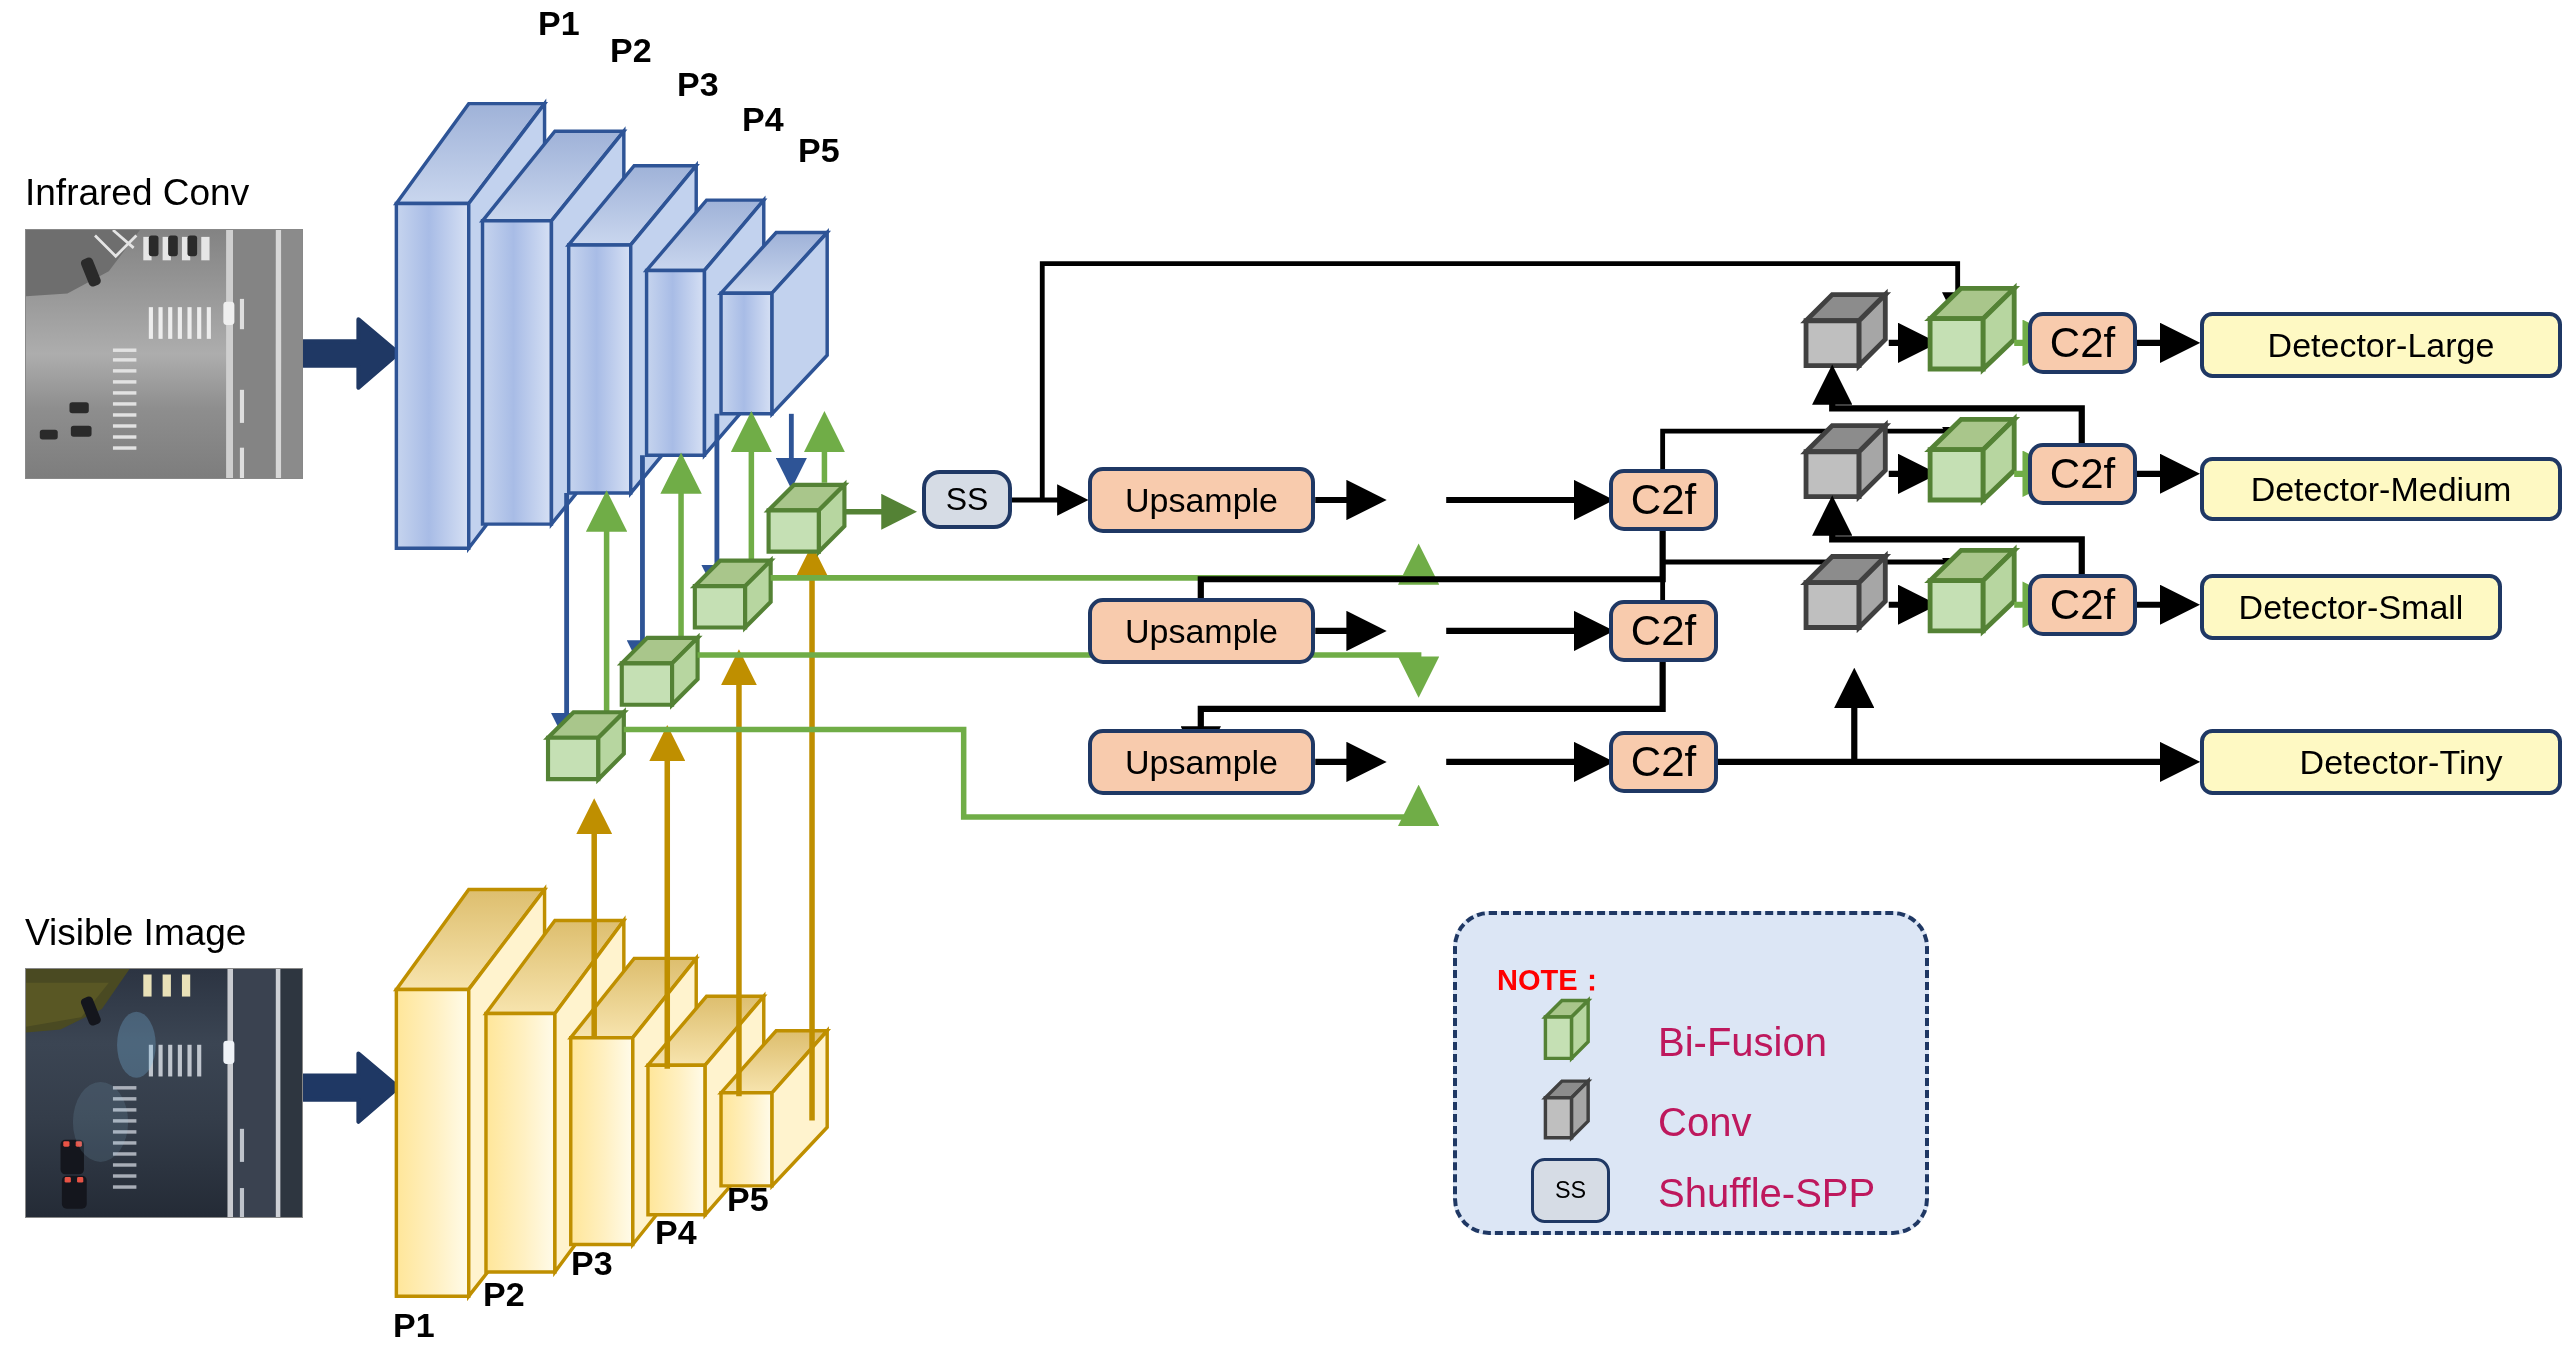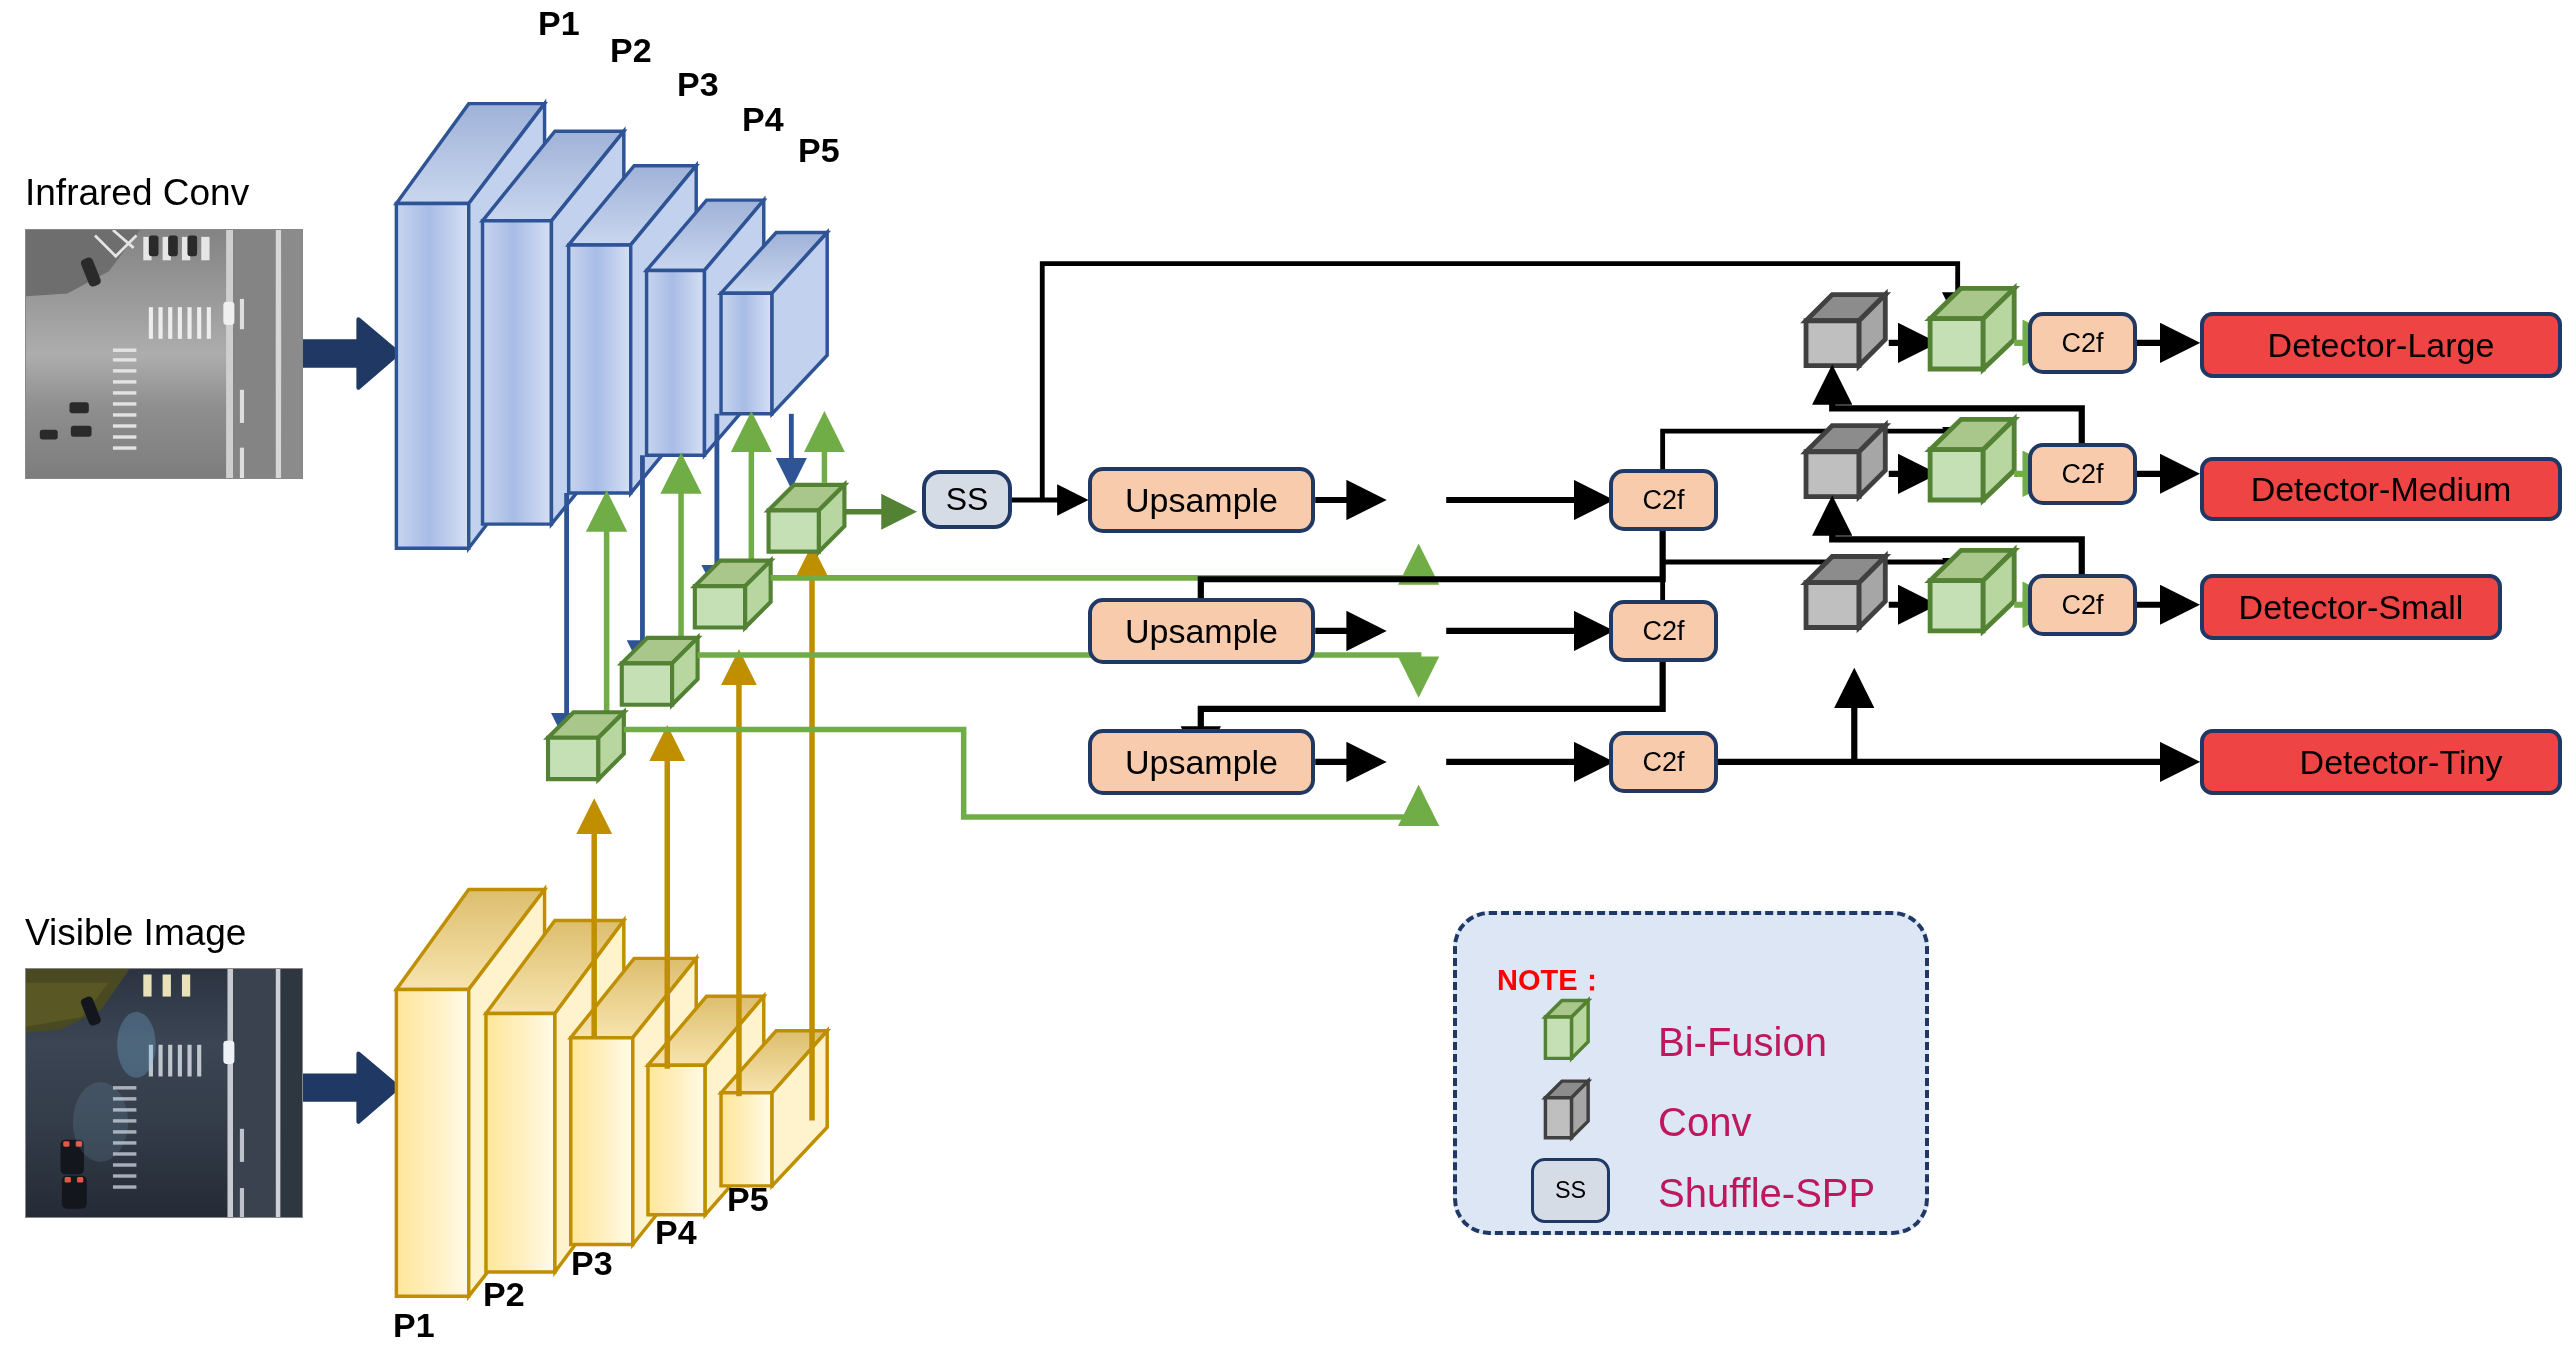--- a/index.html
+++ b/index.html
@@ -12,22 +12,22 @@
   .title-lbl{font-size:37px;font-weight:normal;}
   .p-lbl{font-size:34px;font-weight:bold;}
 
   .photo{position:absolute;border:0.7px solid #888;background:#555;overflow:hidden;}
 
   .nodebox{position:absolute;box-sizing:border-box;display:flex;align-items:center;
            justify-content:center;border:4.1px solid #1F3864;border-radius:15px;
            font-family:"Liberation Sans",sans-serif;color:#000;}
   .nb-ss{background:#D6DCE5;font-size:32px;border-radius:18px;}
   .nb-up{background:#F8CBAD;font-size:34px;}
-  .nb-c2f{background:#F8CBAD;font-size:27px;}
-  .nb-det{background:#ef4444;font-size:34px;border-radius:12.4px;}
+  .nb-c2f{background:#F8CBAD;font-size:42px;}
+  .nb-det{background:#fef9c3;font-size:34px;border-radius:12.4px;}
 
   .legend{position:absolute;left:1453px;top:911px;width:476px;height:324px;
           background:#DCE6F5;border:4.1px dashed #1F3864;border-radius:36px;box-sizing:border-box;}
   .legend-note{position:absolute;left:40px;top:29px;font-size:29px;font-weight:bold;color:#FF0000;
                font-family:"Liberation Sans",sans-serif;margin-top:17px;}
   .legend-row-text{position:absolute;font-size:40px;color:#be185d;font-family:"Liberation Sans",sans-serif;}
   .legend-ss{position:absolute;display:flex;align-items:center;justify-content:center;
              background:#D6DCE5;border:3.4px solid #1F3864;border-radius:13.8px;font-size:23.4px;
              font-family:"Liberation Sans",sans-serif;color:#000;}
 </style>

